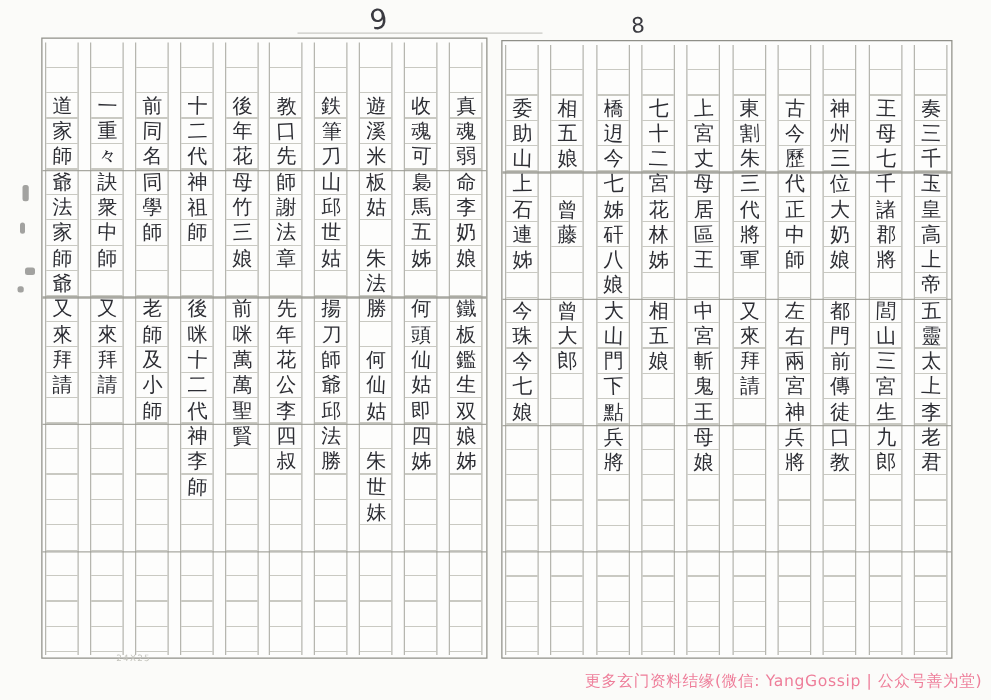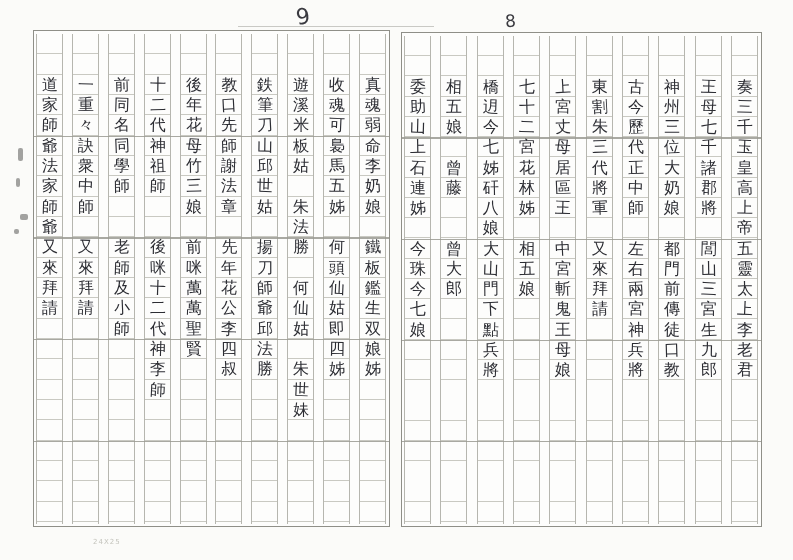--- a/index.html
+++ b/index.html
@@ -8,21 +8,21 @@
   .page{position:absolute;background:#fdfdfc;border:1.5px solid #8f8f88;box-sizing:border-box;}
   .strip{position:absolute;top:3px;border-left:1px solid #b6b6af;border-right:1px solid #b6b6af;box-sizing:border-box;}
   .bandline{position:absolute;left:0;width:100%;height:1.4px;background:#9a9a92;opacity:.85;}
   .char{position:absolute;text-align:center;color:#2c2d33;font-weight:500;
         font-family:"DejaVu Sans",sans-serif;letter-spacing:-1px;}
   .pagenum{position:absolute;color:#3a3a40;font-family:"DejaVu Sans",sans-serif;}
   #pagenum-left{left:296px;top:4px;font-size:22px;transform:rotate(-9deg);}
   #pagenum-right{left:505px;top:11px;font-size:17px;transform:rotate(-4deg);}
   #footer{position:absolute;left:468px;top:537px;white-space:nowrap;font-size:12.5px;
           color:#ee7e9a;letter-spacing:.5px;}
-  #paper-spec{position:absolute;left:93px;top:538px;font-size:7px;color:#c4c4bd;letter-spacing:1px;}
+  #paper-spec{position:absolute;left:93px;top:523px;font-size:7px;color:#c4c4bd;letter-spacing:1px;}
   .artifact{position:absolute;background:#a9a9a2;}
   .smudge{position:absolute;background:#5a5a58;border-radius:2px;opacity:.55;}
 </style>
 </head>
 <body>
 
 <div id="canvas">
 
   <div class="pagenum" id="pagenum-left">9</div>
   <div class="pagenum" id="pagenum-right">8</div>
@@ -320,13 +320,14 @@
       <div class="char" style="left: 2px; width: 27px; top: 286.5px; height: 20.25px; line-height: 20.25px; font-size: 16px; transform: rotate(2.6deg);">娘</div>
     </div>
 
   <div class="smudge" style="left:18px;top:148px;width:5px;height:13px;"></div>
   <div class="smudge" style="left:16px;top:178px;width:4px;height:9px;"></div>
   <div class="smudge" style="left:20px;top:214px;width:8px;height:6px;"></div>
   <div class="smudge" style="left:14px;top:229px;width:5px;height:5px;"></div>
 
   <div id="paper-spec">24X25</div>
 
+  <div id="footer">更多玄门资料结缘(微信: YangGossip | 公众号善为堂)</div>
 </div>
 
 </body></html>

